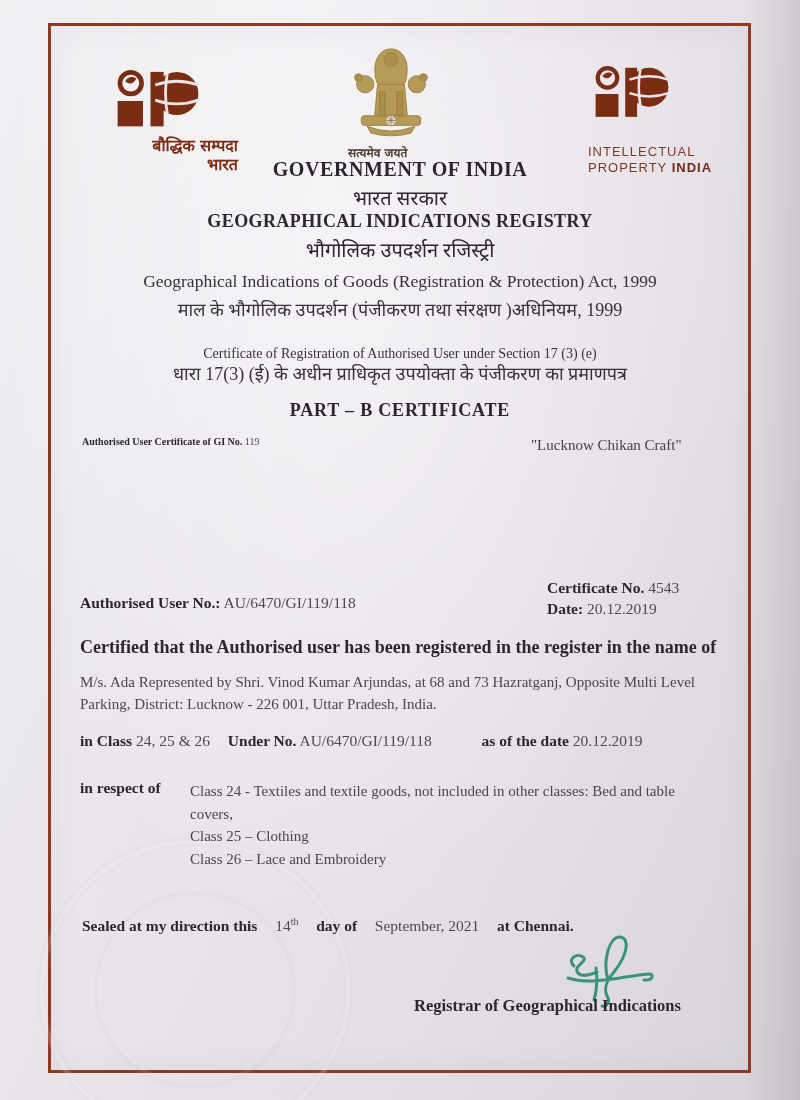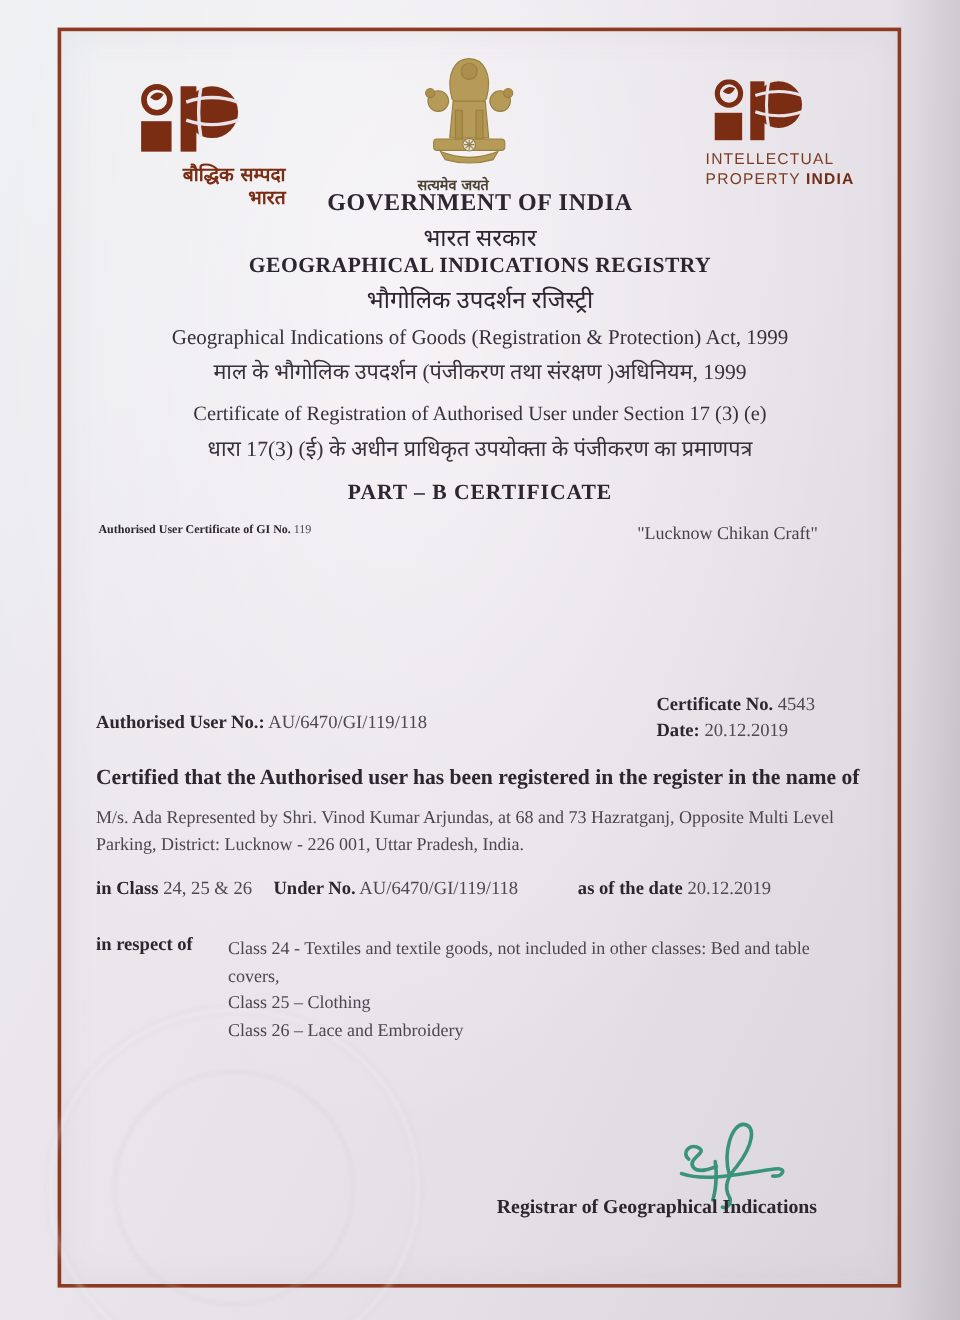--- a/index.html
+++ b/index.html
@@ -17,36 +17,36 @@
     position:absolute; left:48px; top:23px; width:703px; height:1050px;
     border:3px solid #8d3a23;
     box-shadow: inset 0 0 30px rgba(120,100,110,0.08);
   }
   
   .logo-left   { position:absolute; left:78px;  top:70px;  width:160px; text-align:right; }
   .logo-right  { position:absolute; left:588px; top:66px;  width:140px; }
   .ip-mark     { display:block; margin:0 auto; }
   .logo-left .devtext { margin-top:4px; font-weight:bold; font-size:16px; line-height:19px; color:#7b2d14;
                         font-family:"DejaVu Sans","Liberation Sans",sans-serif; }
-  .logo-right .entext { margin-top:3px; font-size:13px; line-height:16px; letter-spacing:1px; color:#7b3a22;
+  .logo-right .entext { margin-top:22px; font-size:13px; line-height:16px; letter-spacing:1px; color:#7b3a22;
                         font-family:"Liberation Sans","DejaVu Sans",sans-serif; }
   .logo-right .entext b { color:#6d2c15; }
   
   .emblem { position:absolute; left:348px; top:42px; width:90px; text-align:left; }
   .emblem .motto { margin-top:2px; font-size:12px; color:#4c4034; font-weight:bold;
                    font-family:"DejaVu Sans","Liberation Sans",sans-serif; }
   
   .c { position:absolute; left:50px; width:700px; text-align:center; }
   .h-gov       { top:158px; font-size:20px; font-weight:bold; letter-spacing:0.6px; }
   .h-gov-hi    { top:184px; font-size:20px; }
   .h-reg       { top:211px; font-size:18px; font-weight:bold; letter-spacing:0.4px; }
   .h-reg-hi    { top:236px; font-size:20px; }
   .h-act       { top:271px; font-size:17.5px; color:#37313b; }
   .h-act-hi    { top:297px; font-size:18px; color:#37313b; }
-  .h-sec       { top:335px; font-size:17px; color:#37313b; }
+  .h-sec       { top:346px; font-size:14px; color:#37313b; }
   .h-sec-hi    { top:361px; font-size:18px; color:#37313b; }
   .h-part      { top:400px; font-size:18px; font-weight:bold; letter-spacing:0.8px; }
   
   .abs { position:absolute; }
   .lbl { font-weight:bold; color:#2c2630; }
   .val { color:#4e4850; }
   .row-gi        { left:82px;  top:436px; font-size:10px; }
   .row-gi-name   { left:531px; top:437px; font-size:15px; color:#45404a; }
   .blk-certno    { left:547px; top:577px; font-size:15.5px; line-height:21px; }
   .row-auno      { left:80px;  top:594px; font-size:15.5px; }
@@ -190,20 +190,31 @@
     <span class="val">20.12.2019</span>
   </div>
 
   <div class="abs row-respect-l">in respect of</div>
   <div class="abs row-respect-v">
     <div>Class 24 - Textiles and textile goods, not included in other classes: Bed and table covers,</div>
     <div>Class 25 – Clothing</div>
     <div>Class 26 – Lace and Embroidery</div>
   </div>
 
+  <div class="abs row-sealed">
+    <span class="lbl">Sealed at my direction this</span>
+    <span class="gap-s"></span>
+    <span class="val"><span>14</span><sup>th</sup></span>
+    <span class="gap-s"></span>
+    <span class="lbl">day of</span>
+    <span class="gap-s"></span>
+    <span class="val">September, 2021</span>
+    <span class="gap-s"></span>
+    <span class="lbl">at Chennai.</span>
+  </div>
 
   <svg class="signature" width="120" height="88" viewBox="0 0 120 88">
     <g fill="none" stroke="#2b8e72" stroke-width="3" stroke-linecap="round" opacity="0.92">
       <path d="M56 52 C50 32 58 8 68 9 C78 10 76 26 62 44 C56 51 50 60 56 70 C58 74 54 80 50 78"></path>
       <path d="M22 38 C15 32 24 24 31 29 C37 33 20 38 26 45 C30 50 40 46 45 44"></path>
       <path d="M16 50 C40 58 72 48 96 46 C103 45.5 101 53 92 52"></path>
       <path d="M44 40 C46 52 44 66 42 72"></path>
     </g>
   </svg>
 

